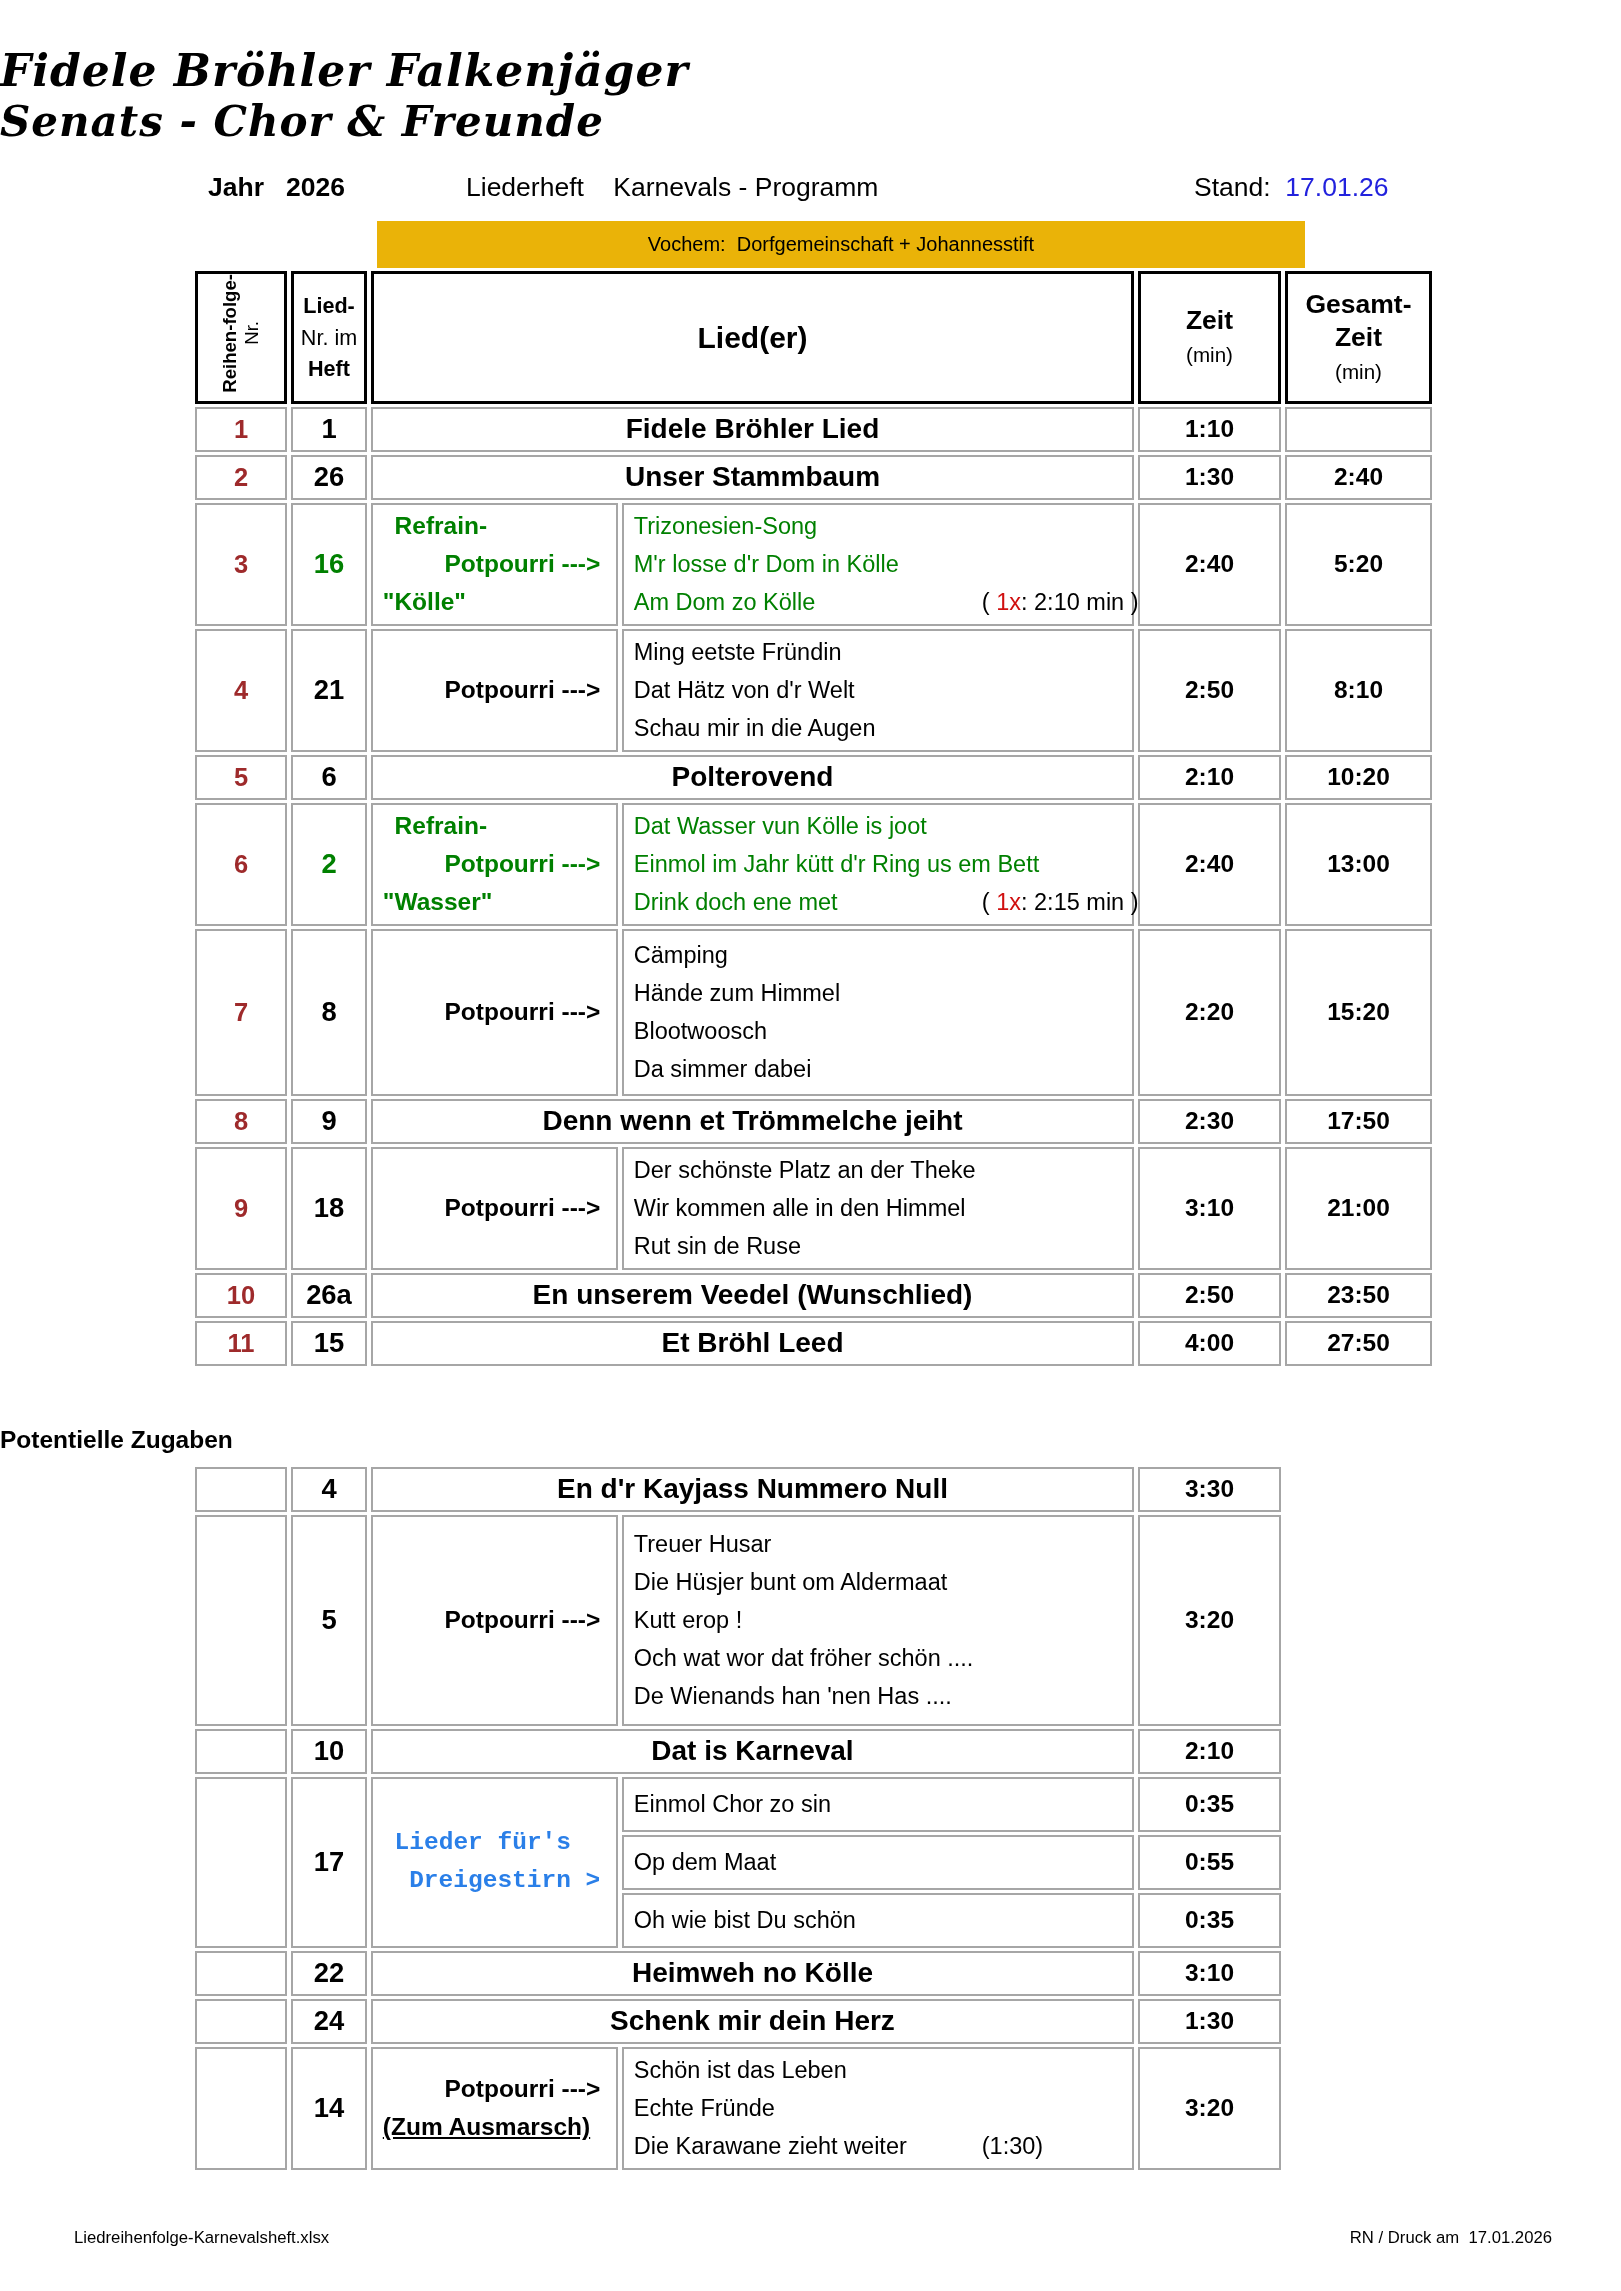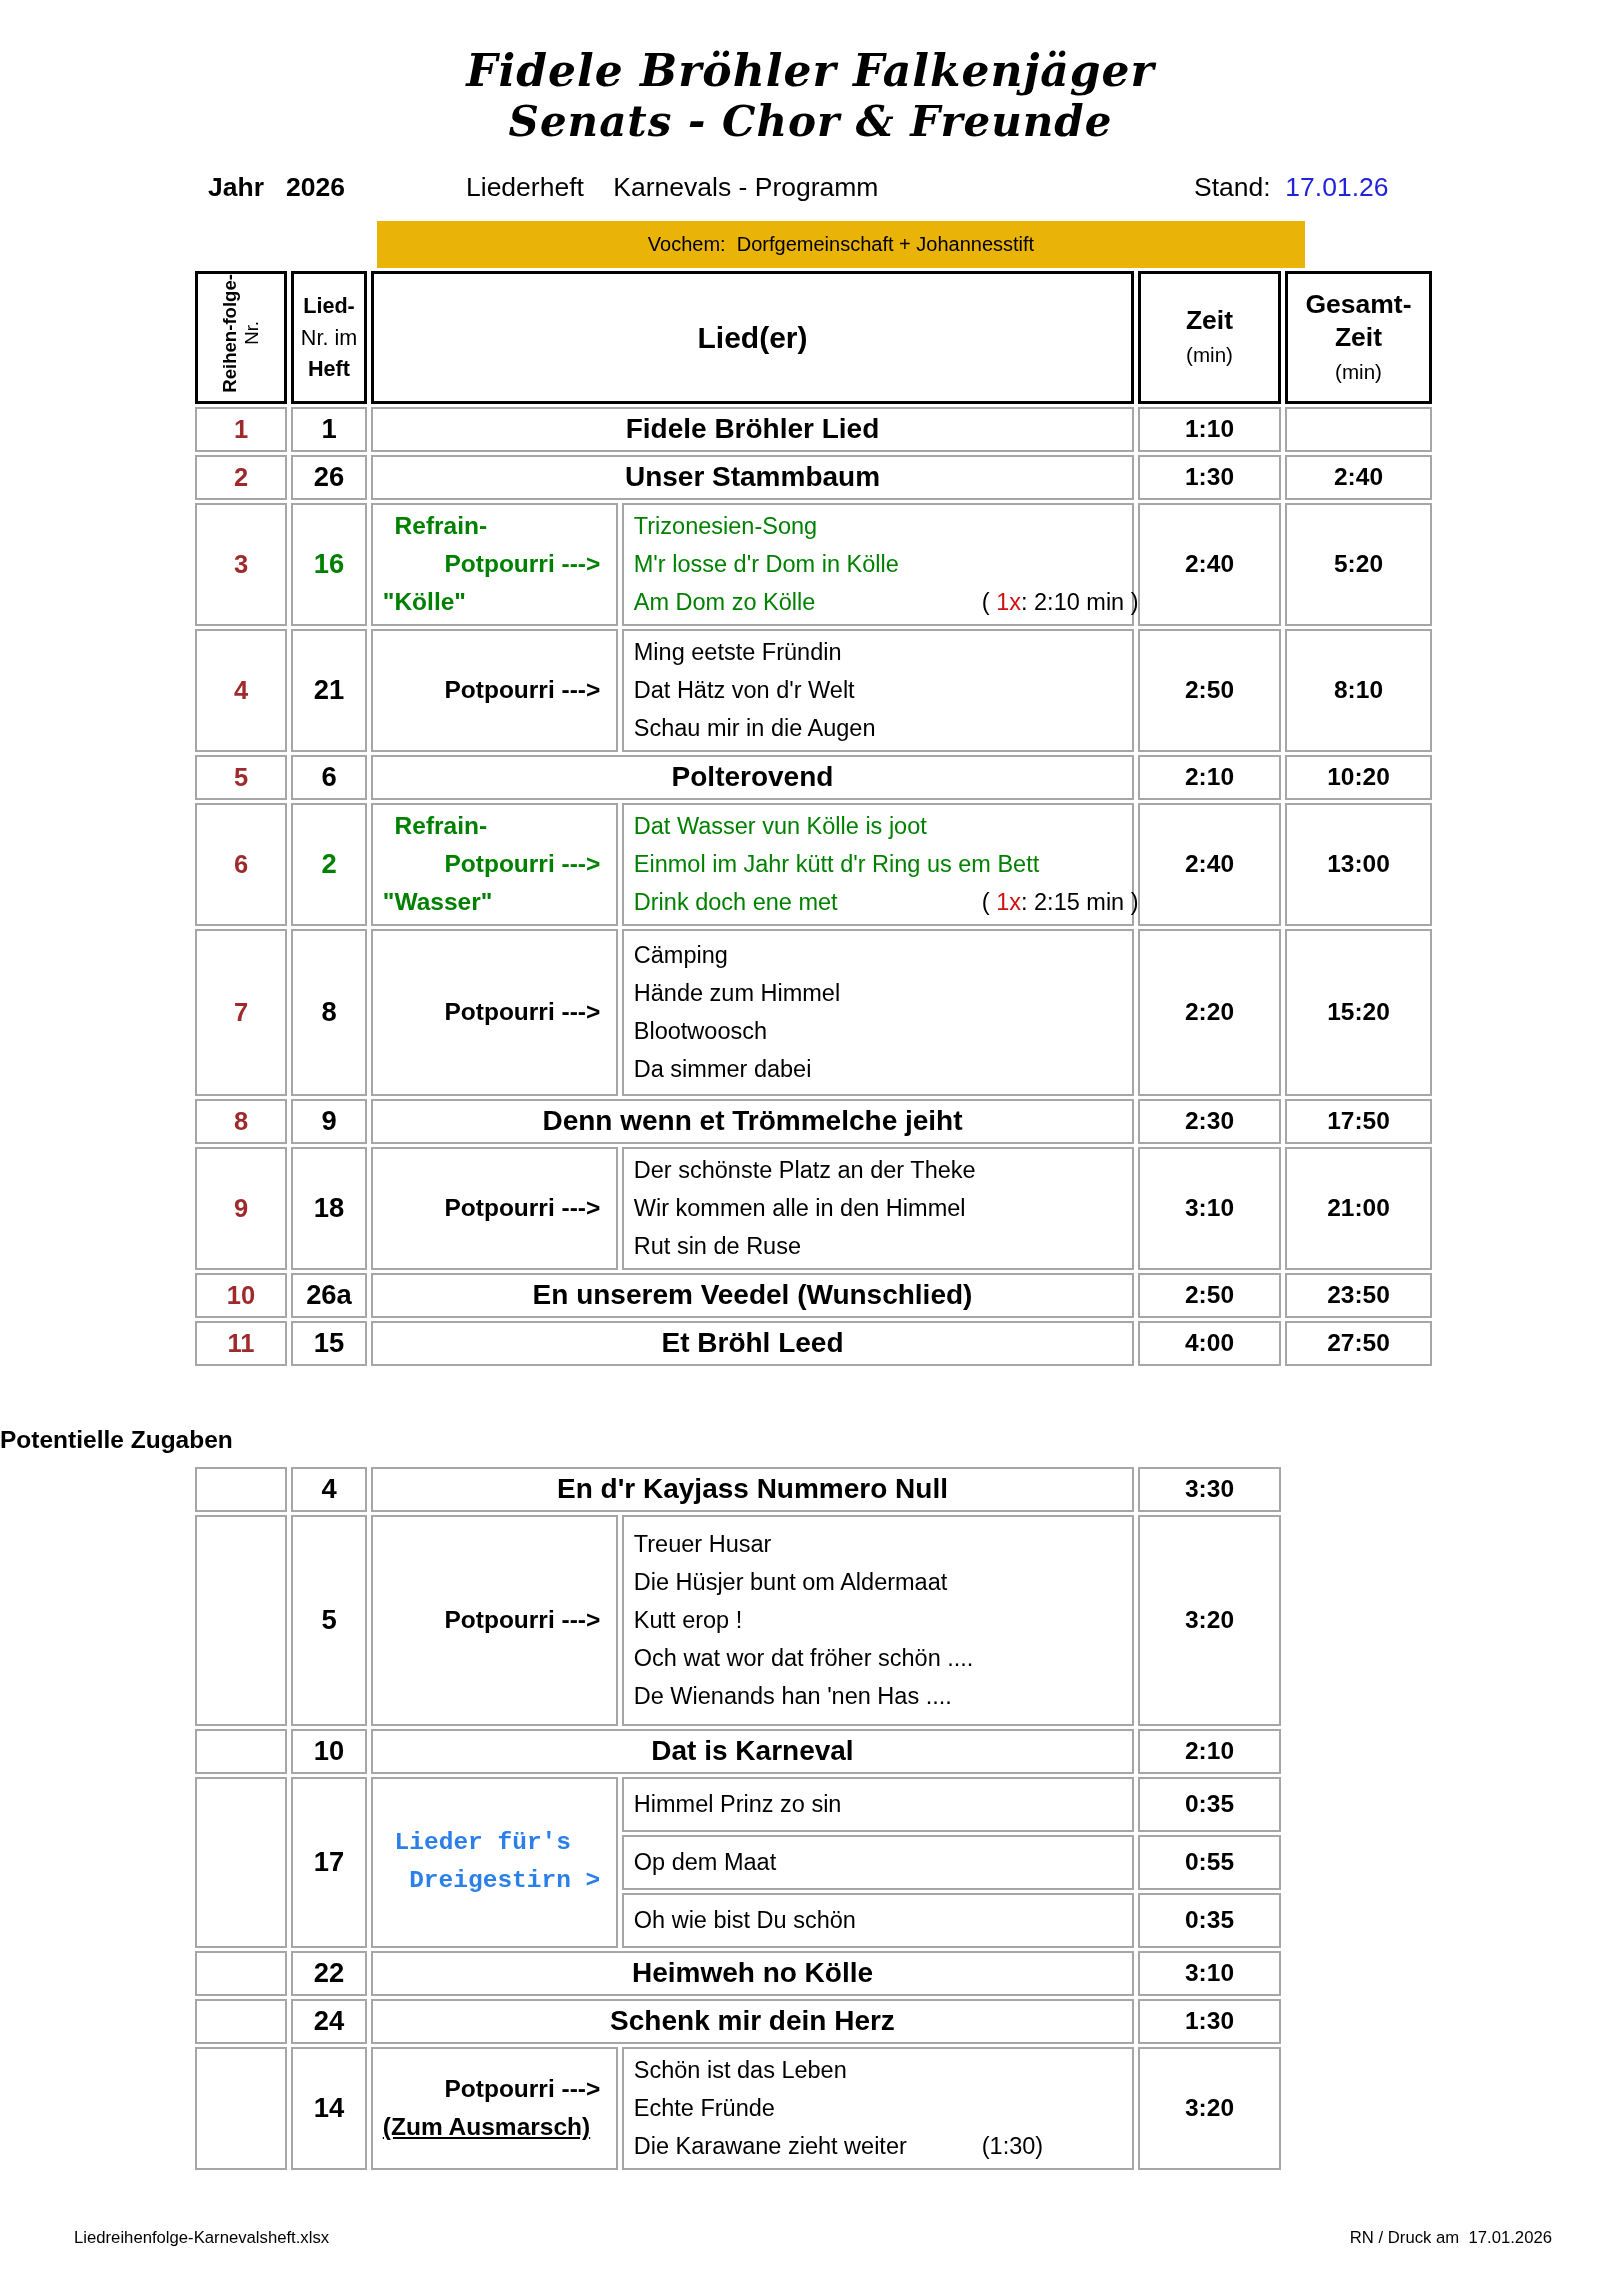--- a/index.html
+++ b/index.html
@@ -11,21 +11,20 @@
     width: 1621px;
     height: 2292px;
     font-family: "Liberation Sans", sans-serif;
     color: #000000;
     position: relative;
     overflow: hidden;
   }
 
   
   .title-block {
-    text-align: center;
     padding-top: 45px;
   }
   .title-line {
     font-family: "DejaVu Serif", serif;
     font-weight: bold;
     font-style: italic;
     letter-spacing: 1px;
     color: #000;
     line-height: 1.18;
   }
@@ -411,21 +410,21 @@
         <td class="bd bd-zeit">2:10</td>
       </tr>
       <tr>
         <td class="bd bd-ord" rowspan="3"></td>
         <td class="bd bd-nr" rowspan="3">17</td>
         <td class="bd bd-pot" rowspan="3">
           <span class="pot-l1 pot-blue">Lieder für's</span>
           <span class="pot-l2 pot-blue">Dreigestirn  &gt;</span>
         </td>
         <td class="bd bd-songs" style="height:51px">
-          <span class="song-line">Himmel Prinz zo sin</span>
+          <span class="song-line">Einmol Chor zo sin</span>
         </td>
         <td class="bd bd-zeit">0:35</td>
       </tr>
       <tr>
         <td class="bd bd-songs" style="height:51px">
           <span class="song-line">Op dem Maat</span>
         </td>
         <td class="bd bd-zeit">0:55</td>
       </tr>
       <tr>

